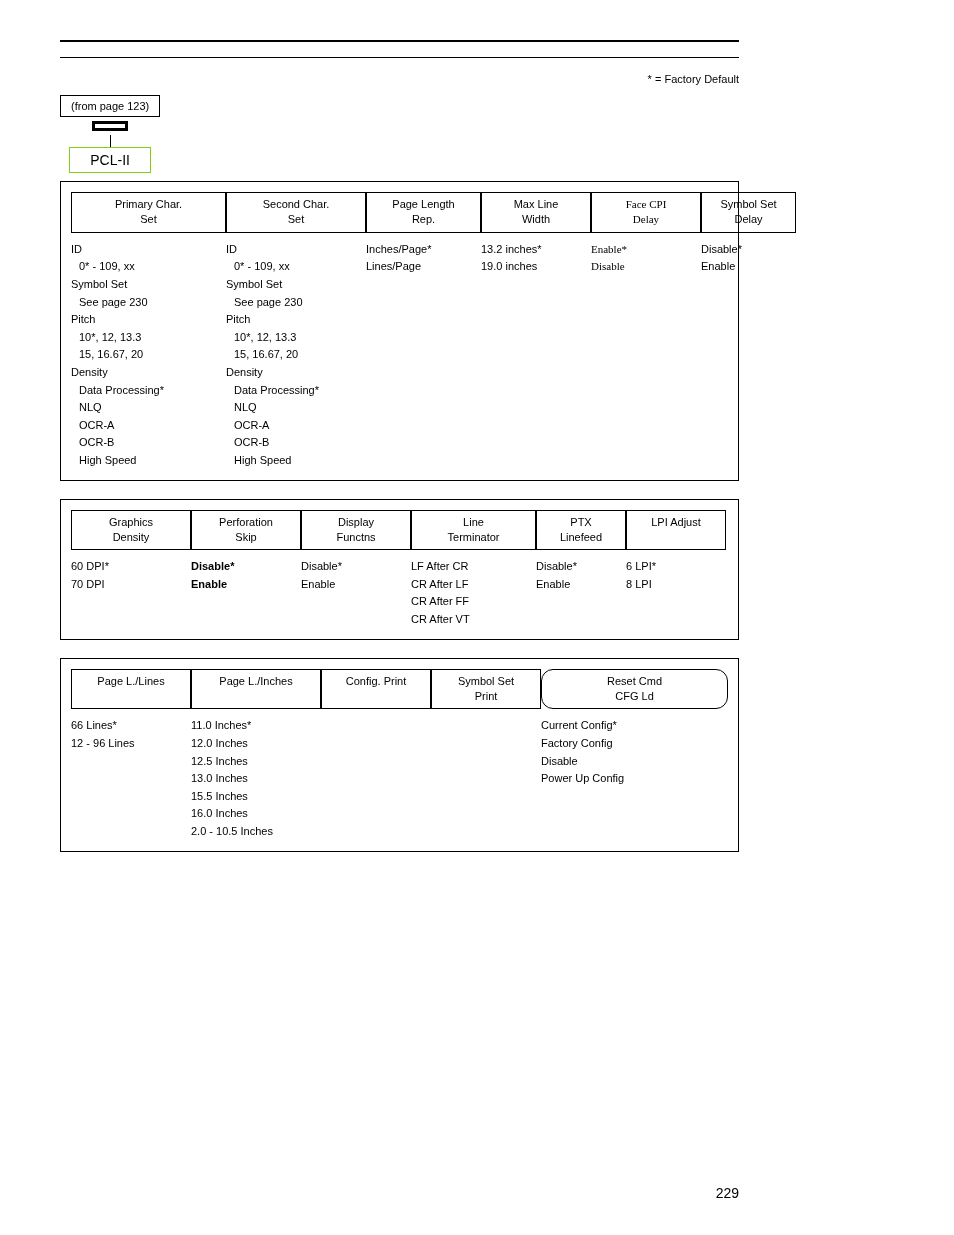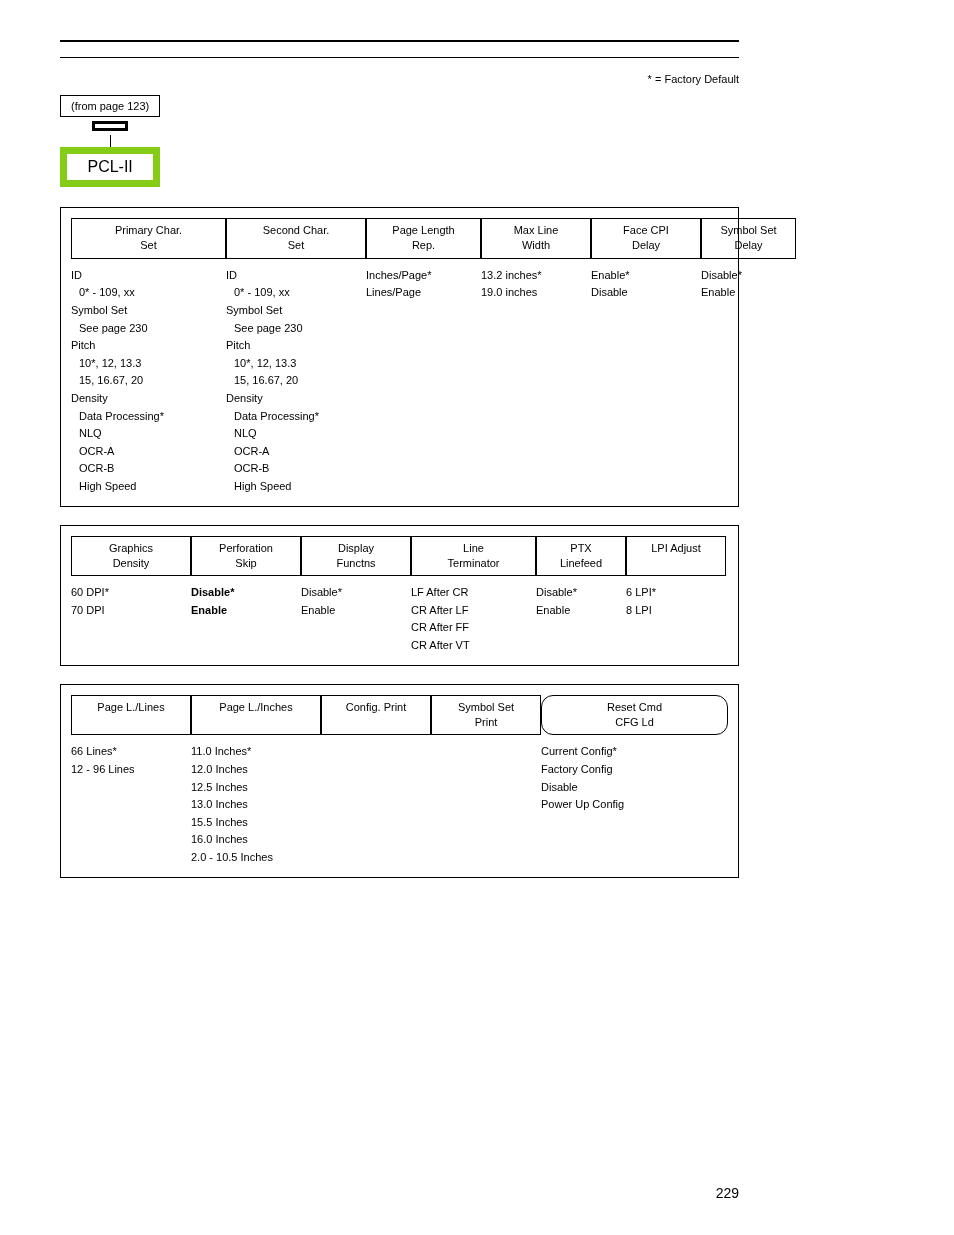--- a/index.html
+++ b/index.html
@@ -34,23 +34,23 @@
     }
 
     .from-box-inner {
       border: 3px solid #000;
       padding: 2px 8px;
       font-size: 11px;
       margin-bottom: 4px;
     }
 
     .pcl-box {
-      border: 7px solid #84cc16;
+      border: 1px solid #84cc16;
       padding: 4px 20px;
-      font-size: 16px;
+      font-size: 14px;
     }
 
     .page-number {
       position: absolute;
       bottom: 34px;
       right: 60px;
       font-size: 14px;
     }
 
     
@@ -100,42 +100,42 @@
       line-height: 1.6;
       padding: 2px 6px 0 0;
       flex: 1;
     }
 
     
     .s1-col1 { flex: 0 0 155px; }
     .s1-col2 { flex: 0 0 140px; }
     .s1-col3 { flex: 0 0 115px; }
     .s1-col4 { flex: 0 0 110px; }
-    .s1-col5 { flex: 0 0 110px; }
+    .s1-col5 { flex: 0 0 110px; font-family: Liberation Serif, serif; }
     .s1-col6 { flex: 0 0 95px; }
 
     
     .s2-col1 { flex: 0 0 120px; }
     .s2-col2 { flex: 0 0 110px; }
     .s2-col3 { flex: 0 0 110px; }
     .s2-col4 { flex: 0 0 125px; }
     .s2-col5 { flex: 0 0 90px; }
     .s2-col6 { flex: 0 0 100px; }
 
     
     .s3-col1 { flex: 0 0 120px; }
     .s3-col2 { flex: 0 0 130px; }
     .s3-col3 { flex: 0 0 110px; }
     .s3-col4 { flex: 0 0 110px; }
     .s3-col5 { flex: 1; border-radius: 12px; }
 
     .top-section {
       display: flex;
       align-items: flex-end;
-      margin-bottom: 20px;
+      margin-bottom: 8px;
     }
 
     .from-page-area {
       display: flex;
       flex-direction: column;
       align-items: center;
       margin-right: 40px;
       margin-top: 0;
     }
 

